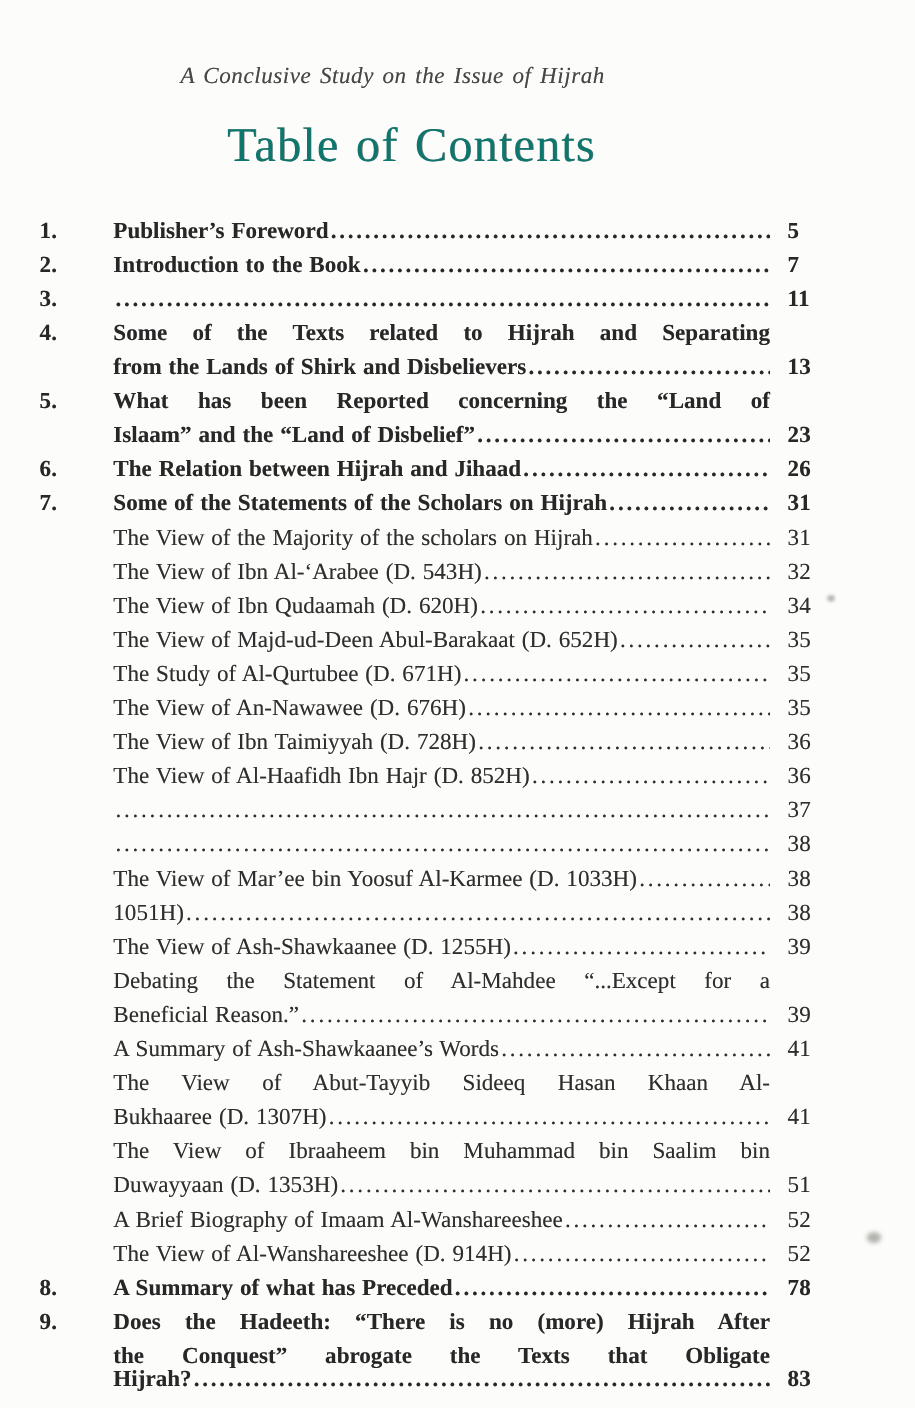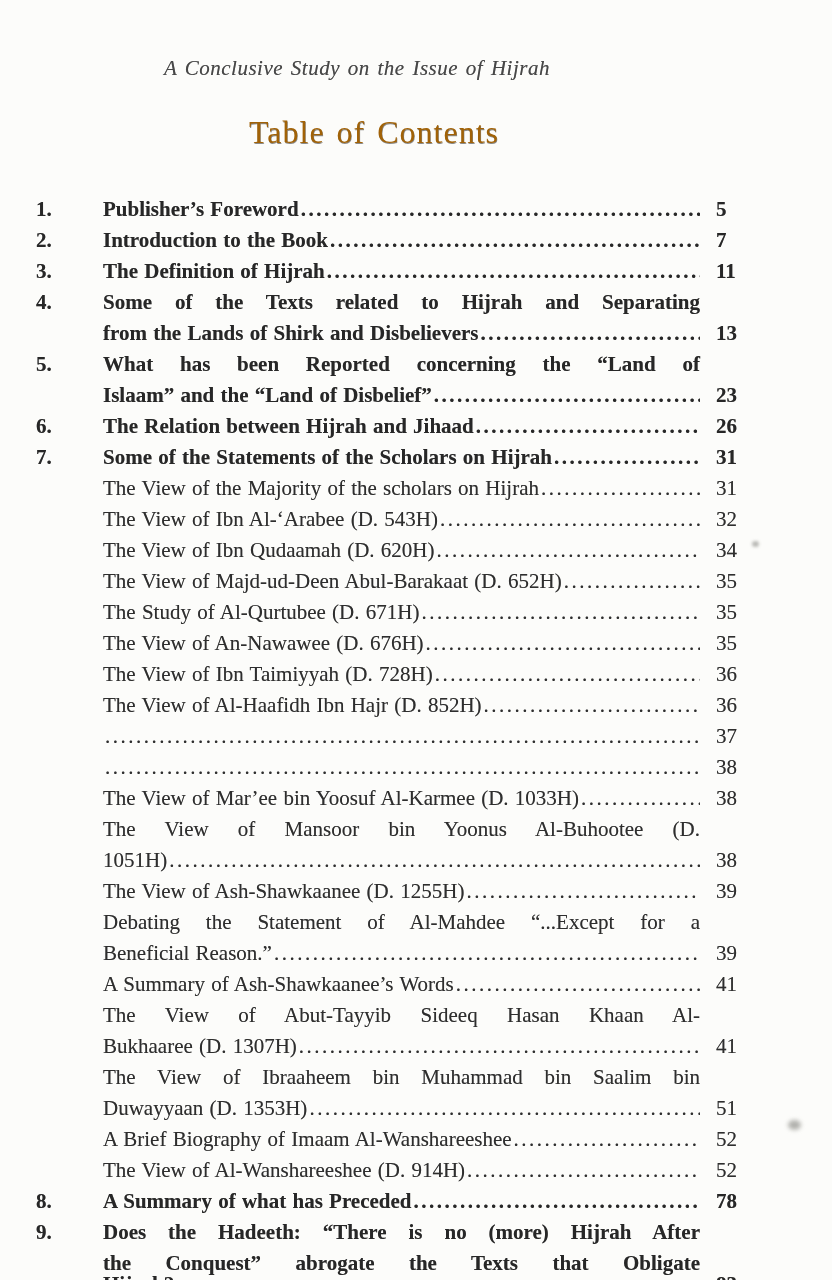--- a/index.html
+++ b/index.html
@@ -22,23 +22,23 @@
     color: #474747;
     letter-spacing: 0.5px;
     word-spacing: 2px;
     transform: translateX(-39px);
     text-shadow: 0 0 0.5px rgba(70,70,70,0.55);
   }
   .toc-title {
     margin: 30px 0 0 0;
     text-align: center;
     font-weight: 400;
-    font-size: 32px;
+    font-size: 44px;
     line-height: 42px;
-    color: #a16207;
+    color: #0f766e;
     letter-spacing: 1px;
     word-spacing: 3px;
     transform: translateX(-22px);
     text-shadow: 0.5px 0.5px 0.6px #8a8a8a;
   }
   .toc {
     margin-top: 41px;
     font-size: 21px;
     line-height: 31px;
     word-spacing: 1px;
@@ -99,21 +99,20 @@
             <span class="dots">................................................................................................................................................................</span>
           </div>
         </div>
     <div class="col-page">7</div>
   </div>
 
   <div class="toc-row bold">
     <div class="col-num">3.</div>
     <div class="col-text">
           <div class="lline">
-            <span class="t">The Definition of Hijrah</span>
             <span class="dots">................................................................................................................................................................</span>
           </div>
         </div>
     <div class="col-page">11</div>
   </div>
 
   <div class="toc-row bold">
     <div class="col-num">4.</div>
     <div class="col-text">
           <div class="jline">Some of the Texts related to Hijrah and Separating</div>
@@ -274,21 +273,20 @@
             <span class="t">The View of Mar’ee bin Yoosuf Al-Karmee (D. 1033H)</span>
             <span class="dots">................................................................................................................................................................</span>
           </div>
         </div>
     <div class="col-page">38</div>
   </div>
 
   <div class="toc-row">
     <div class="col-num"></div>
     <div class="col-text">
-          <div class="jline">The View of Mansoor bin Yoonus Al-Buhootee (D.</div>
           <div class="lline">
             <span class="t">1051H)</span>
             <span class="dots">................................................................................................................................................................</span>
           </div>
         </div>
     <div class="col-page">38</div>
   </div>
 
   <div class="toc-row">
     <div class="col-num"></div>

